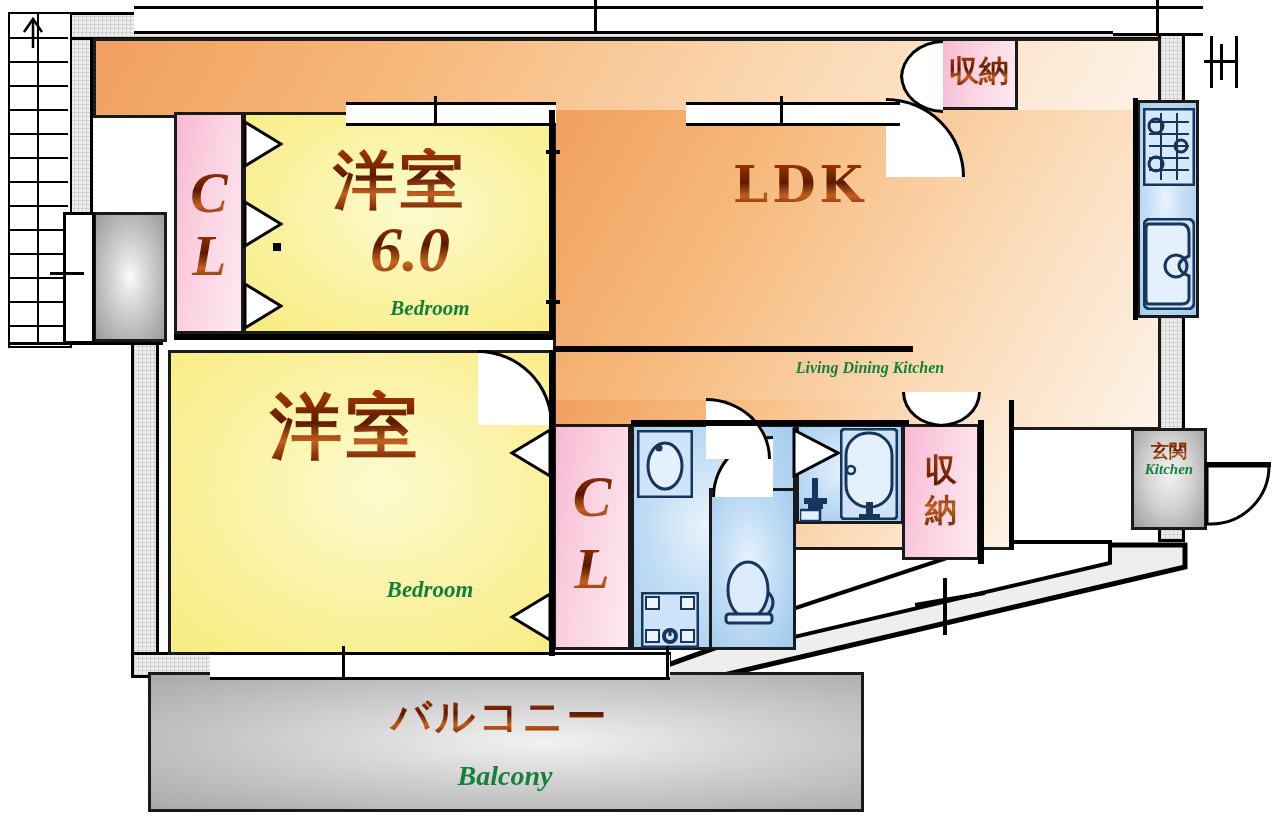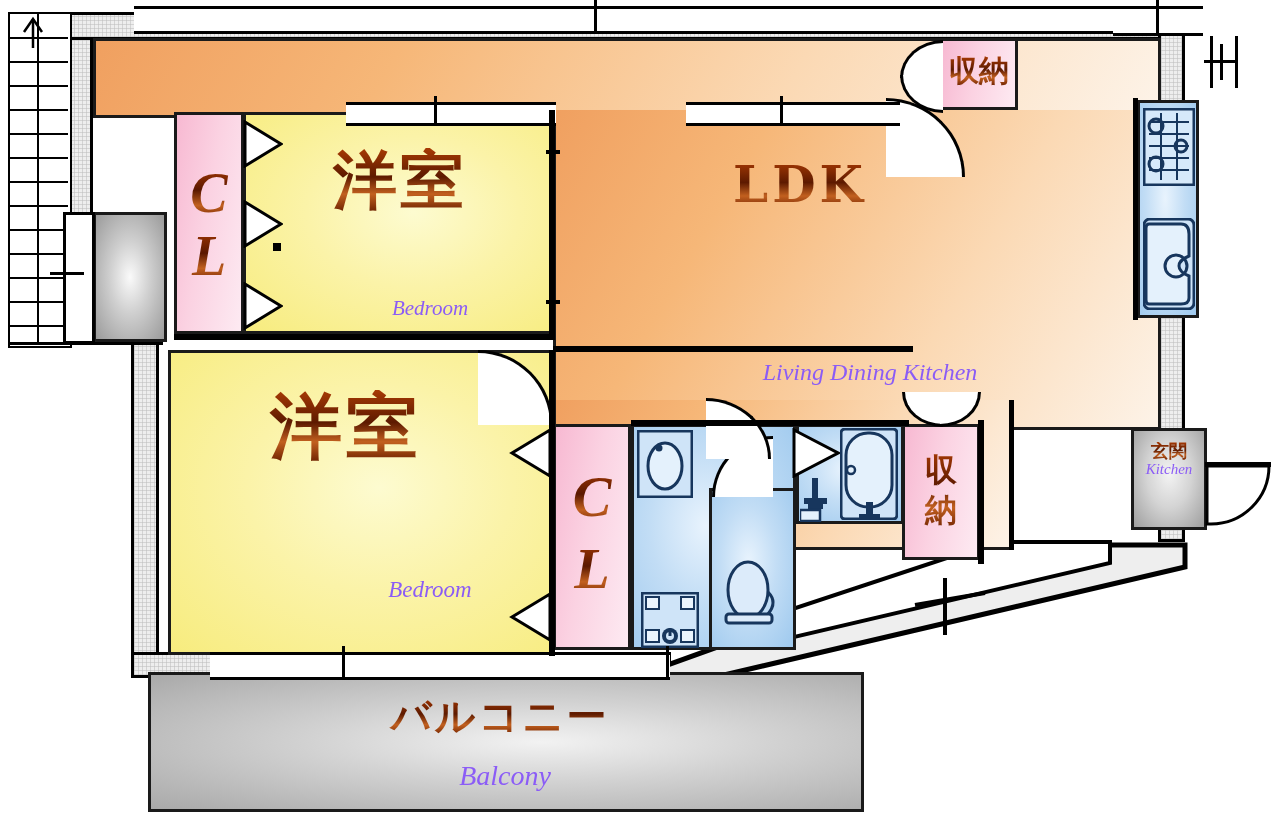--- a/index.html
+++ b/index.html
@@ -53,21 +53,21 @@
   
   .lbl{position:absolute;text-align:center;line-height:1;pointer-events:none;
        color:#7a2200;white-space:nowrap;}
   .jp{font-family:"DejaVu Serif",serif;font-weight:bold;
       background:linear-gradient(180deg,#a83a04 0%,#5d1a00 45%,#c2601f 72%,#6d2100 100%);
       -webkit-background-clip:text;background-clip:text;color:transparent;
       text-shadow:0 0 0 rgba(0,0,0,0);}
   .num{font-family:"Liberation Serif",serif;font-style:italic;font-weight:bold;
       background:linear-gradient(180deg,#a83a04 0%,#5a1800 42%,#c46621 70%,#6d2100 100%);
       -webkit-background-clip:text;background-clip:text;color:transparent;}
-  .en{font-family:"Liberation Serif",serif;font-style:italic;color:#8b5cf6;}
+  .en{font-family:"Liberation Serif",serif;font-style:italic;color:#15803d;font-weight:bold;}
   .cl-let{font-family:"Liberation Serif",serif;font-style:italic;font-weight:bold;
       background:linear-gradient(180deg,#a83a04 0%,#5a1800 45%,#c2601f 72%,#6d2100 100%);
       -webkit-background-clip:text;background-clip:text;color:transparent;}
 
   
   .swing{position:absolute;background:#fff;border:3px solid #000;}
   .swing.q-tl{border-radius:100% 0 0 0;border-right:none;border-bottom:none;}
   .swing.q-tr{border-radius:0 100% 0 0;border-left:none;border-bottom:none;}
   .swing.q-bl{border-radius:0 0 0 100%;border-right:none;border-top:none;}
   .swing.q-br{border-radius:0 0 100% 0;border-left:none;border-top:none;}
@@ -106,24 +106,25 @@
     <polygon points="355,37 470,37 470,58 120,140 110,118" fill="#ffffff" stroke="#000" stroke-width="4"></polygon>
     <line x1="305" y1="73" x2="305" y2="130" stroke="#000" stroke-width="4"></line>
     <line x1="275" y1="100" x2="345" y2="88" stroke="#000" stroke-width="4"></line>
   </svg>
 
   <div class="abs r-ldk" style="left:93px;top:38px;width:1068px;height:80px;"></div>
   <div class="abs r-ldk" style="left:553px;top:110px;width:608px;height:320px;border-top:none;"></div>
   <div class="abs r-ldk" style="left:553px;top:400px;width:460px;height:150px;border-top:none;"></div>
 
   <div class="lbl jp" style="left:690px;top:160px;width:220px;font-size:50px;letter-spacing:4px;">LDK</div>
-  <div class="lbl en" style="left:720px;top:360px;width:300px;font-size:24px;">Living Dining Kitchen</div>
+  <div class="lbl en" style="left:720px;top:360px;width:300px;font-size:16px;">Living Dining Kitchen</div>
 
   <div class="abs r-bed" style="left:243px;top:112px;width:310px;height:222px;"></div>
   <div class="lbl jp" style="left:300px;top:148px;width:200px;font-size:64px;letter-spacing:3px;">洋室</div>
+  <div class="lbl num" style="left:310px;top:218px;width:200px;font-size:64px;">6.0</div>
   <div class="lbl en" style="left:350px;top:298px;width:160px;font-size:21px;">Bedroom</div>
 
   <div class="abs r-cl" style="left:174px;top:112px;width:70px;height:222px;"></div>
   <div class="lbl cl-let" style="left:174px;top:165px;width:70px;font-size:56px;">C</div>
   <div class="lbl cl-let" style="left:174px;top:228px;width:70px;font-size:56px;">L</div>
 
   <div class="fold" style="left:243px;top:120px;width:40px;height:48px;">
     <svg width="40" height="48" viewBox="0 0 40 48">
         <polygon points="2,2 38,24 2,46" fill="#fff" stroke="#000" stroke-width="3"></polygon>
       </svg>

